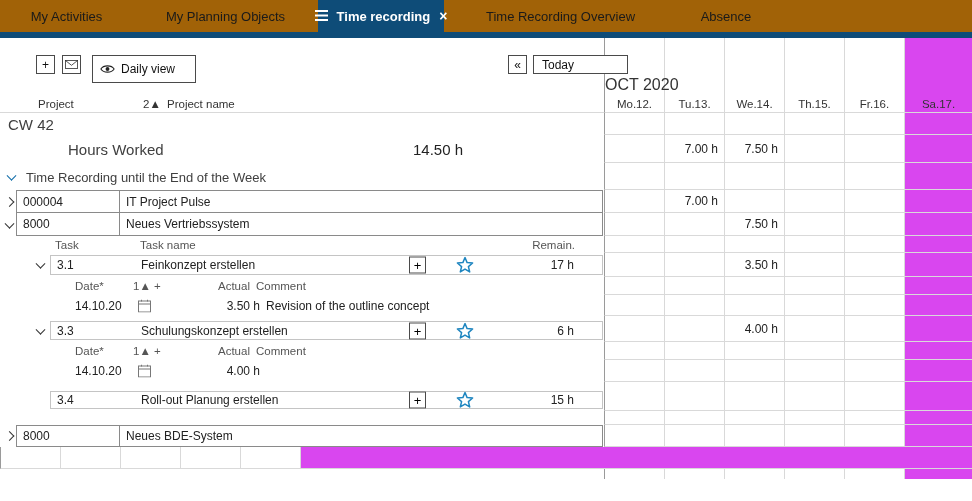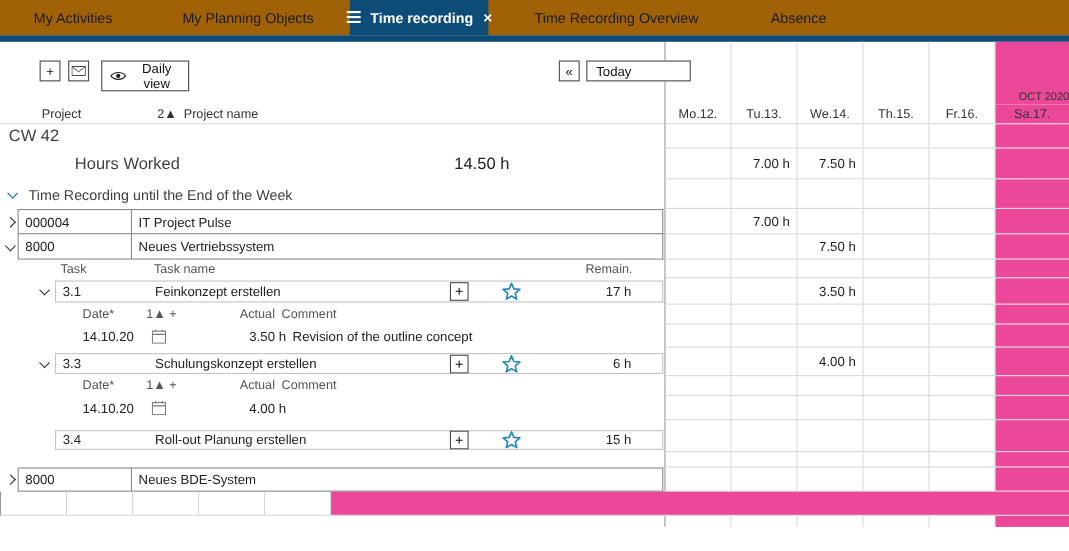--- a/index.html
+++ b/index.html
@@ -15,43 +15,43 @@
   
   .content { width: 972px; }
   .row { display: flex; position: relative; }
   .rl { width: 604px; flex: none; position: relative; }
   .rl.bb { border-bottom: 1px solid #d9d9d9; }
   .rr { flex: 1; display: flex; border-left: 1px solid #9a9a9a; position: relative; }
   .rr.bb { border-bottom: 1px solid #d9d9d9; }
   .dc { width: 60px; flex: none; border-right: 1px solid #d9d9d9; display: flex;
         align-items: center; justify-content: flex-end; padding-right: 6px;
         font-size: 12px; color: #222; overflow: hidden; }
-  .dc.we { flex: 1; width: auto; border-right: none; background: #ec4899; }
+  .dc.we { flex: 1; width: auto; border-right: none; background: #d946ef; }
   .hdr .dc { justify-content: center; padding-right: 0; font-size: 11.5px; color: #333; }
-  .month { position: absolute; bottom: 1px; left: 0; right: 0; text-align: right;
-           font-size: 10px; color: #333; }
+  .month { position: absolute; bottom: 1px; left: 0; right: 0; text-align: left;
+           font-size: 16px; color: #333; }
   
   .al { position: absolute; top: 50%; transform: translateY(-50%); white-space: nowrap;
         font-size: 12px; color: #222; }
   .h15 { font-size: 15px; }
   .blue { color: #404040; }
   .sub { font-size: 11.5px; color: #555; }
   .rtxt { text-align: right; }
   
   .chev { position: absolute; top: 50%; width: 7px; height: 7px;
           border-right: 1.6px solid #333; border-bottom: 1.6px solid #333; }
   .chev.d { transform: translateY(-68%) rotate(45deg); }
   .chev.r { transform: translateY(-50%) rotate(-45deg); }
   .chev.bl { border-color: #0c6ba8; }
   
   .tbtn { position: absolute; top: 17px; height: 19px; border: 1px solid #4a4a4a;
           background: #fff; display: flex; align-items: center; font-size: 12px;
           color: #111; font-family: inherit; z-index: 3; }
   .sq { width: 19px; justify-content: center; }
-  .viewbtn { width: 80px; gap: 6px; padding: 13px 7px; }
+  .viewbtn { width: 104px; gap: 6px; padding: 13px 7px; }
   .todaybtn { width: 95px; padding: 0 8px; }
   
   .pcells { position: absolute; left: 16px; right: 1px; top: 0; bottom: 0; display: flex; }
   .pcells.up { top: -1px; }
   .pc { border: 1px solid #8a8a8a; background: #fff; display: flex; align-items: center;
         padding: 0 6px; font-size: 12px; color: #222; }
   .pc1 { width: 104px; flex: none; }
   .pc2 { flex: 1; border-left: none; }
   
   .tbox { position: absolute; left: 50px; right: 1px; top: 2px; bottom: 2px;

